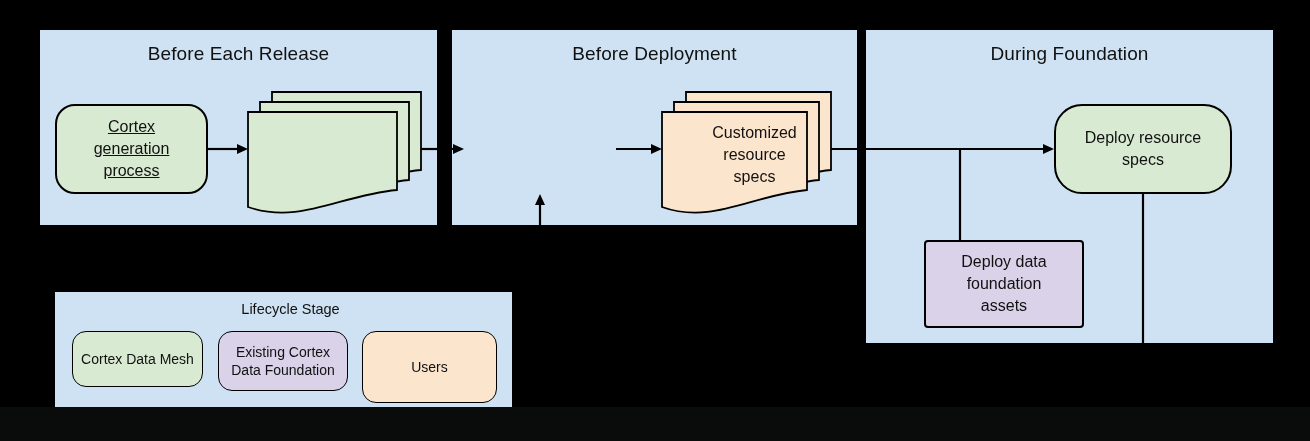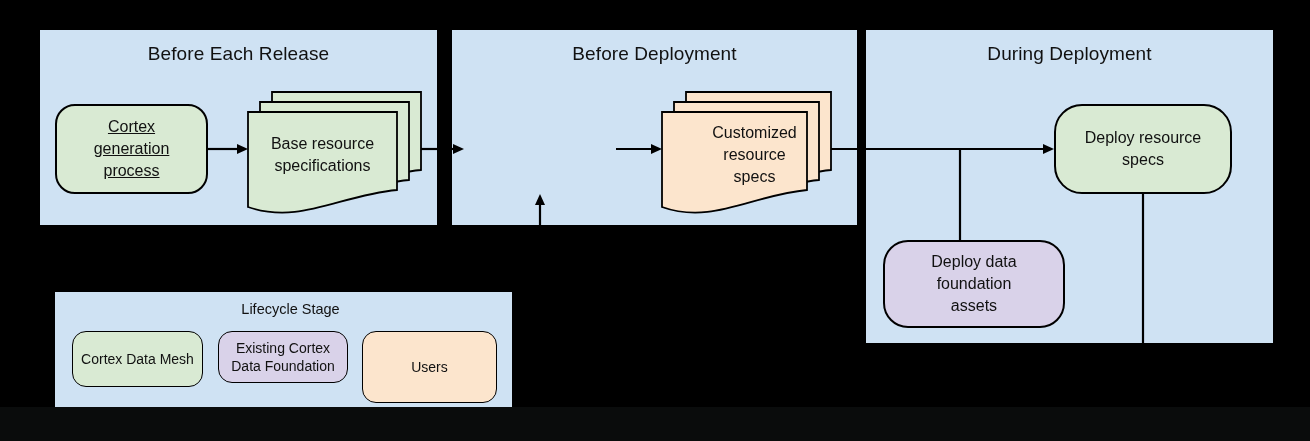--- a/index.html
+++ b/index.html
@@ -44,21 +44,21 @@
 
   <div class="panel" style="left: 452px; top: 30px; width: 405px; height: 195px; background: rgb(207, 226, 243);">
     <div class="panel-title">Before Deployment</div>
   </div>
 
   <div class="panel" style="left: 40px; top: 30px; width: 397px; height: 195px; background: rgb(207, 226, 243);">
     <div class="panel-title">Before Each Release</div>
   </div>
 
   <div class="panel" style="left: 866px; top: 30px; width: 407px; height: 313px; background: rgb(207, 226, 243);">
-    <div class="panel-title">During Deployment</div>
+    <div class="panel-title">During Foundation</div>
   </div>
 
   <div class="panel" style="left: 55px; top: 292px; width: 457px; height: 115px; background: rgb(207, 226, 243);">
     <div class="legend-title">Lifecycle Stage</div>
   </div>
 
   <svg id="overlay" width="1310" height="441">
 
     <g>
       <path class="page" d="M272,92 h149 v78 c-57,5 -97,35 -149,17 z" fill="#d9ead3"></path>
@@ -89,35 +89,33 @@
     <line class="conn" x1="1143" y1="193" x2="1143" y2="345"></line>
 
     <line class="conn" x1="540" y1="226" x2="540" y2="205"></line>
     <polygon class="head" points="540,194 535,205 545,205"></polygon>
   </svg>
 
   <div class="node" style="left: 55px; top: 104px; width: 153px; height: 90px; background: rgb(217, 234, 211); text-decoration: underline;">Cortex
 generation
 process</div>
 
-  <div class="stack-label" style="left:248px;top:112px;width:149px;height:86px;">Base resource
-specifications</div>
 
 
   <div class="stack-label" style="left:662px;top:112px;width:145px;height:86px;margin-left:20px;">Customized
 resource
 specs</div>
 
   <div class="node" style="left: 1054px; top: 104px; width: 178px; height: 90px; background: rgb(217, 234, 211); border-radius: 28px;">Deploy resource
 specs</div>
 
-  <div class="node" style="left: 883px; top: 240px; width: 182px; height: 88px; border-radius: 25px; background: rgb(217, 210, 233);">Deploy data
+  <div class="node" style="left: 924px; top: 240px; width: 160px; height: 88px; border-radius: 4px; background: rgb(217, 210, 233);">Deploy data
 foundation
 assets</div>
 
   <div class="legend-item" style="left: 72px; top: 331px; width: 131px; height: 56px; background: rgb(217, 234, 211);">Cortex Data Mesh</div>
 
-  <div class="legend-item" style="left: 218px; top: 331px; width: 130px; height: 52px; background: rgb(217, 210, 233);">Existing Cortex
+  <div class="legend-item" style="left: 218px; top: 331px; width: 130px; height: 60px; background: rgb(217, 210, 233);">Existing Cortex
 Data Foundation</div>
 
   <div class="legend-item" style="left: 362px; top: 331px; width: 135px; height: 72px; background: rgb(252, 229, 205);">Users</div>
 
 </div>
 
 </body></html>

